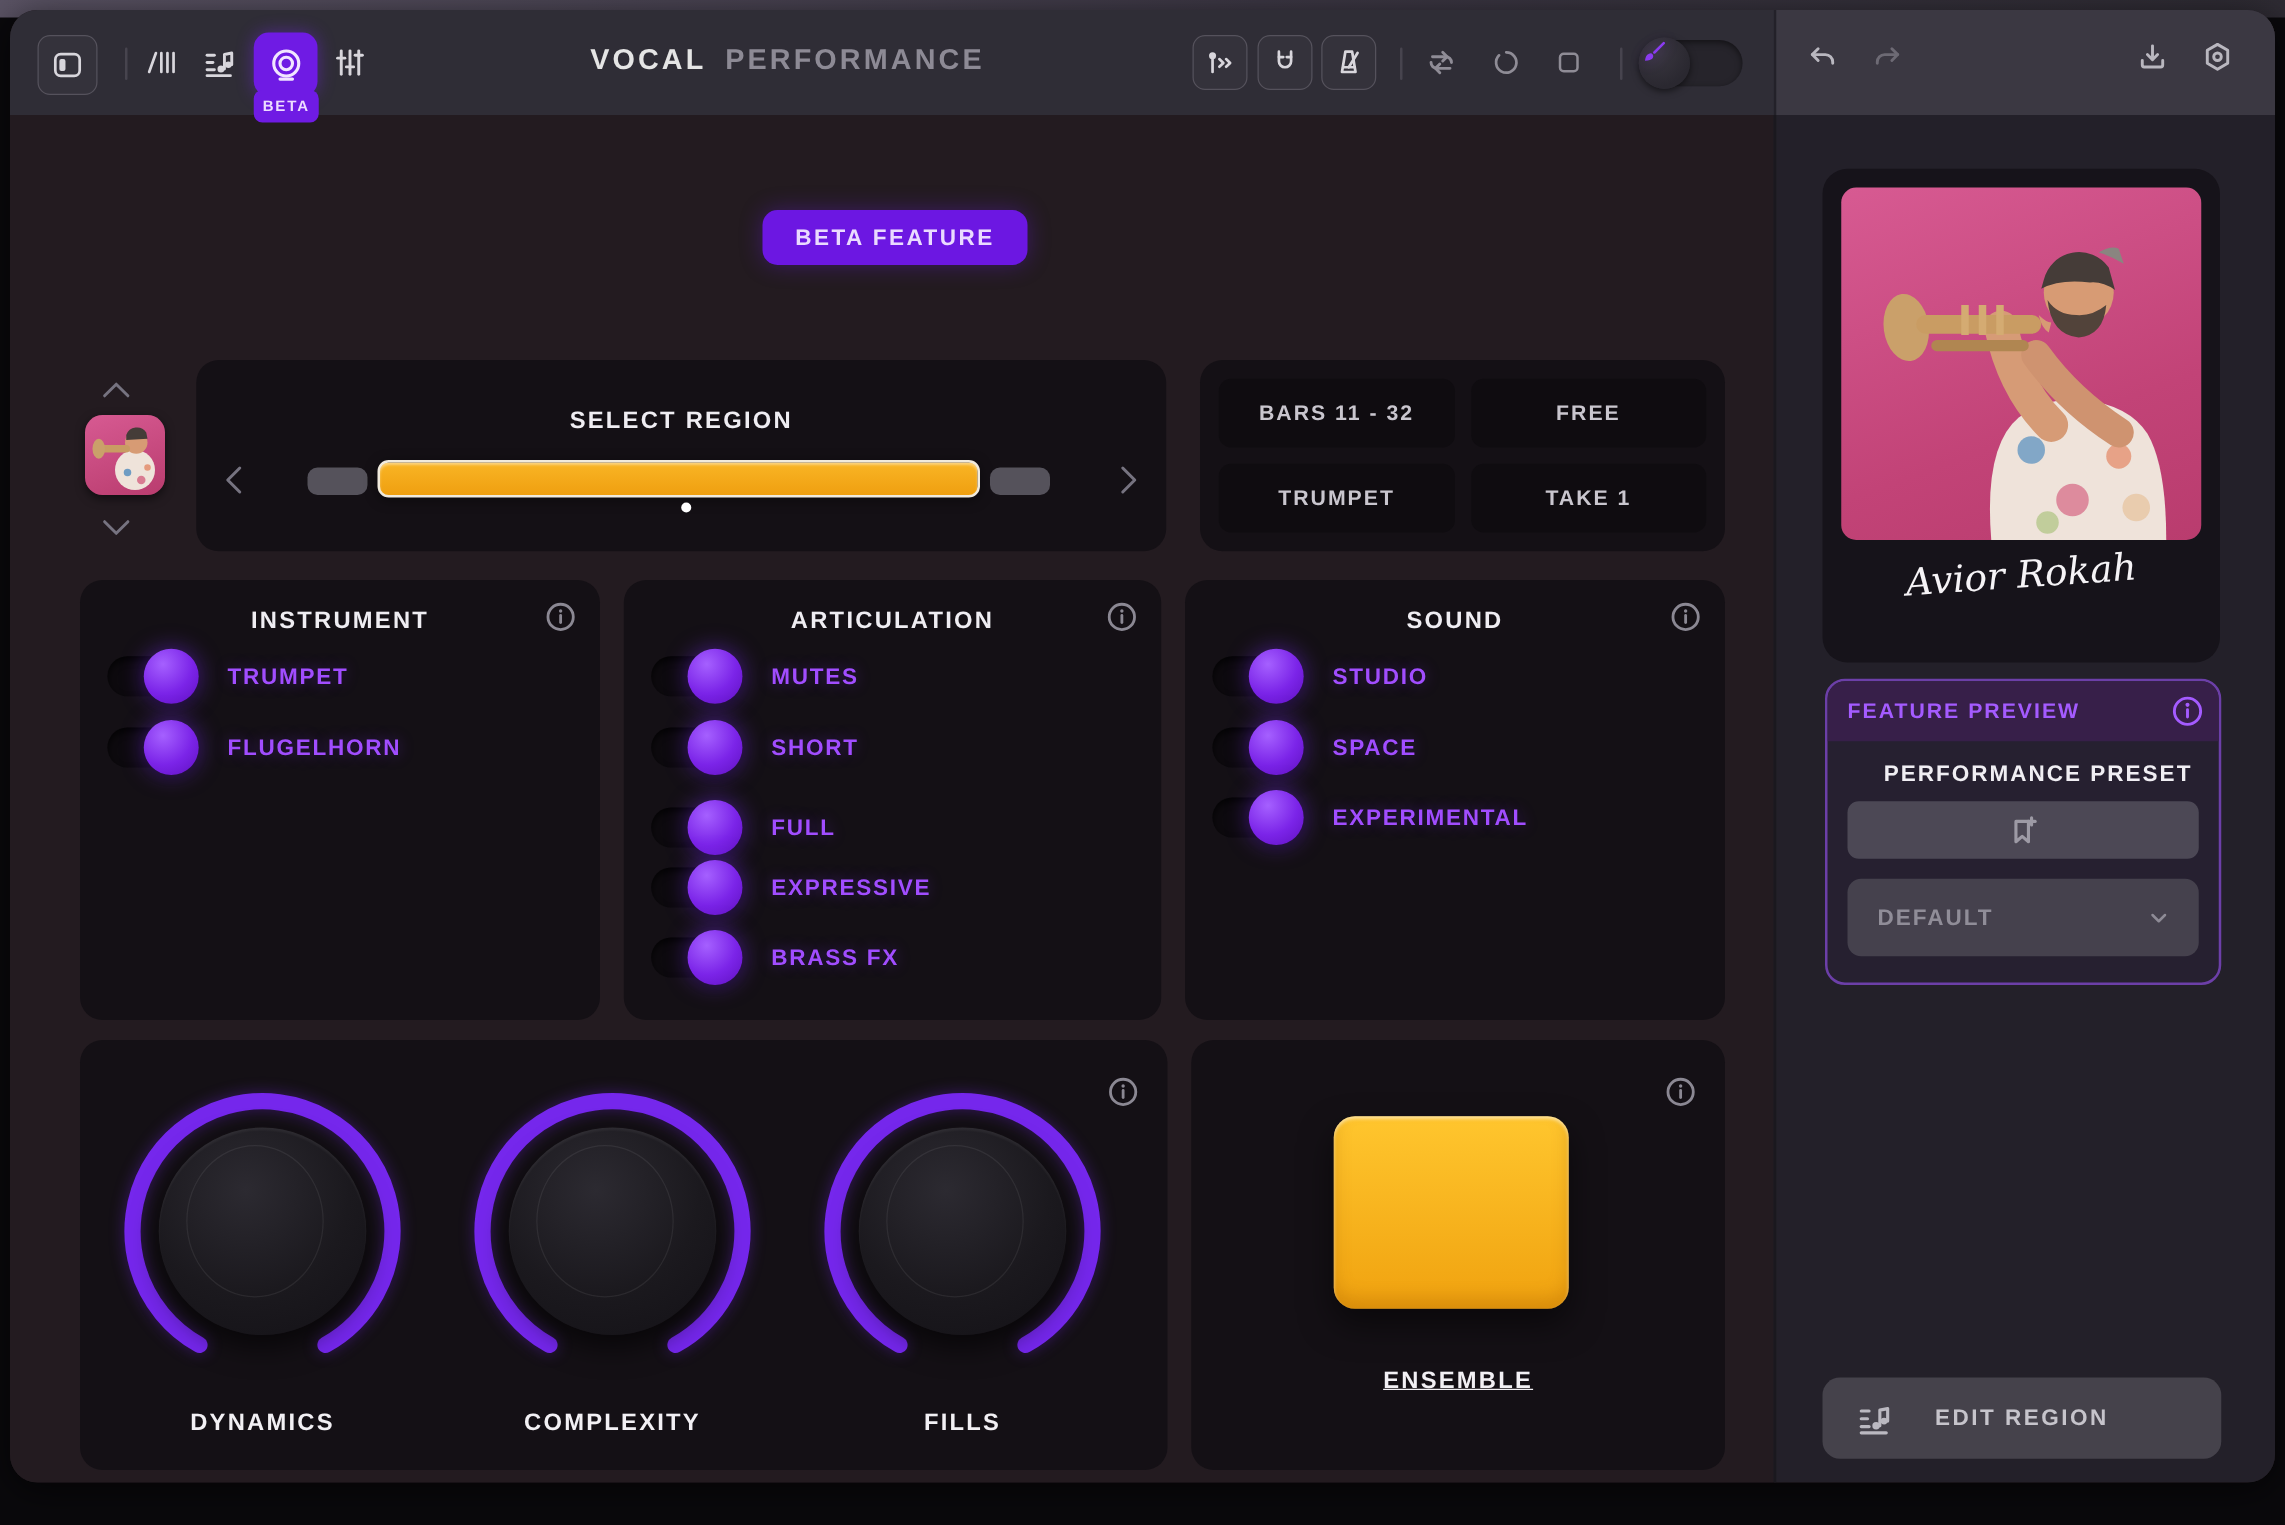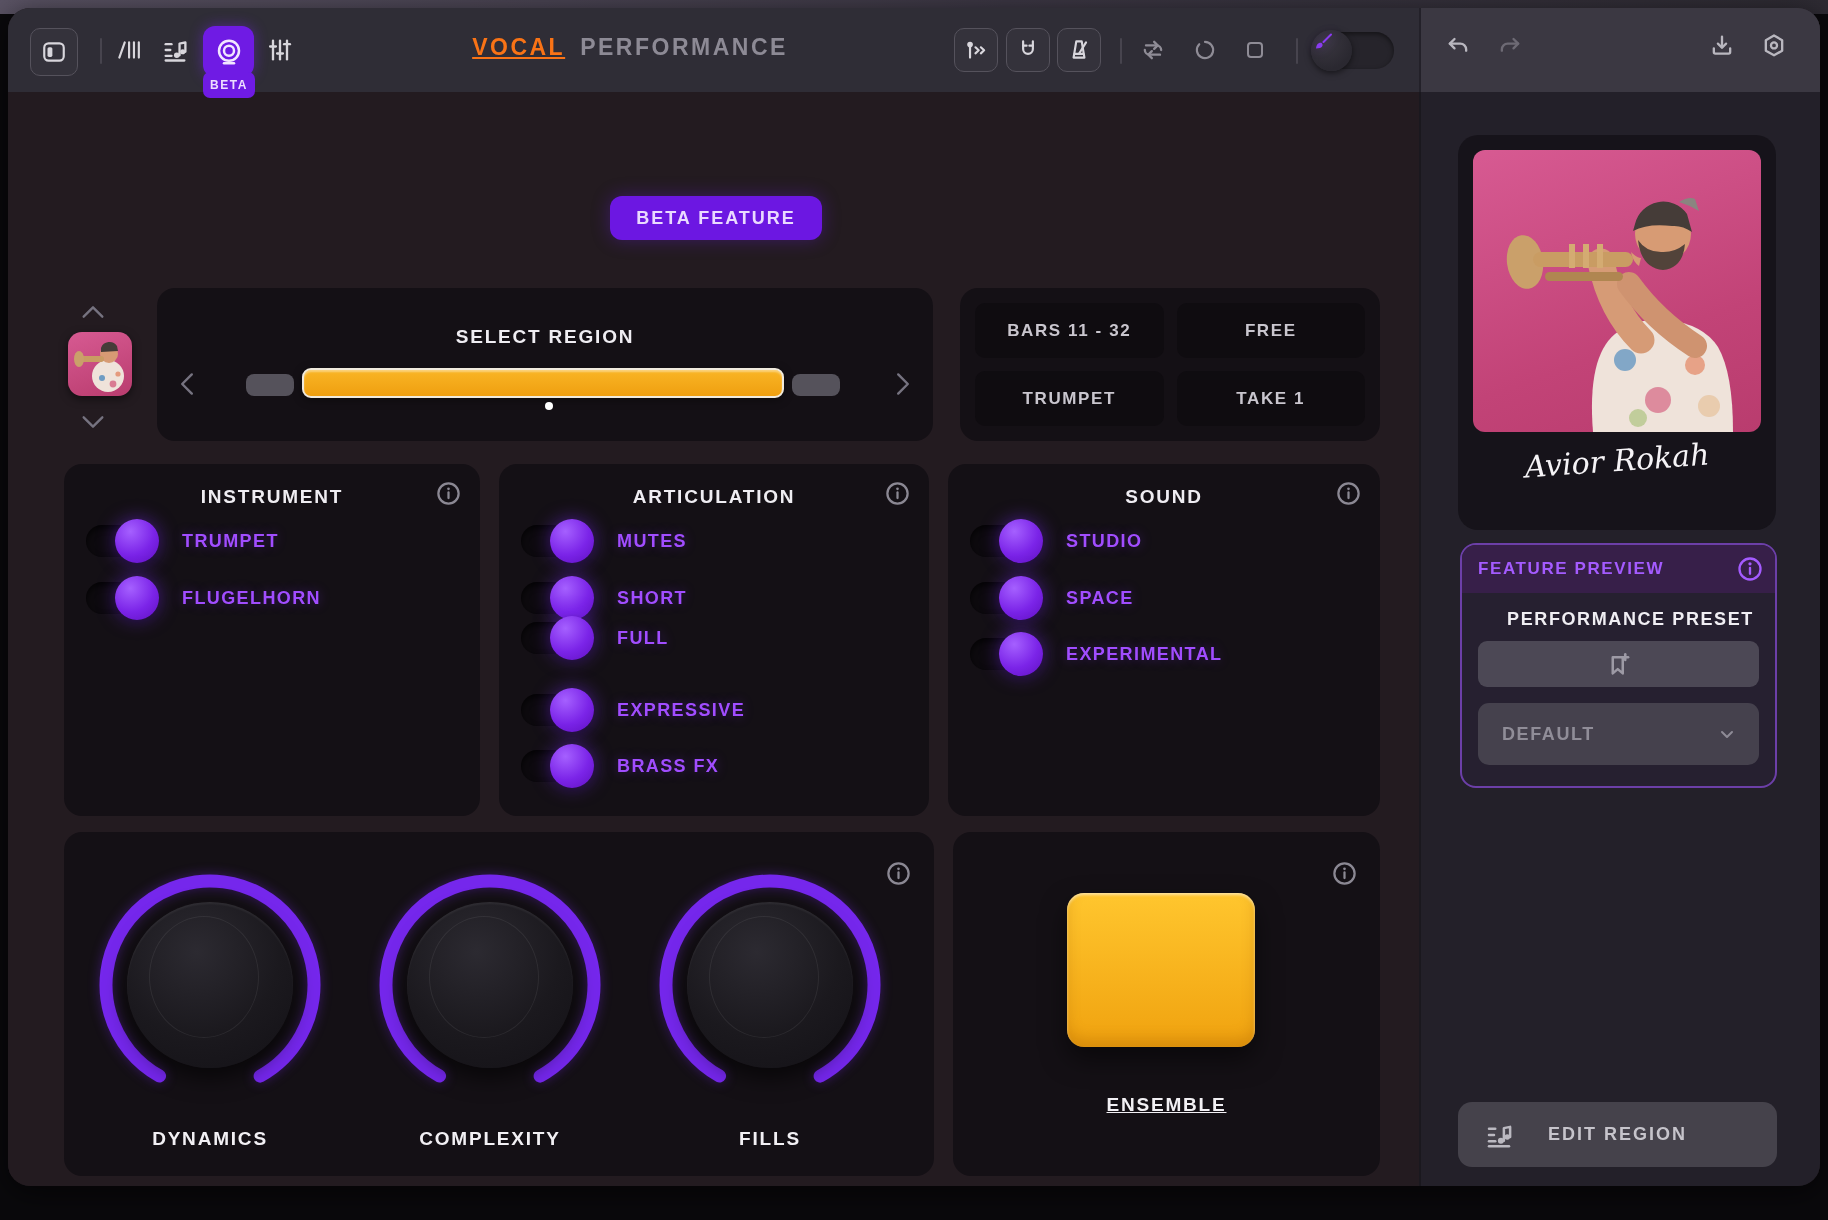--- a/index.html
+++ b/index.html
@@ -17,32 +17,32 @@
   .frame{border:1.5px solid #55525c;background:#34323b;}
   .vdiv{position:absolute;width:2px;background:#47444e;border-radius:2px;}
   .ic{display:block;}
   .ic *{fill:none;stroke:currentColor;stroke-width:2;stroke-linecap:round;stroke-linejoin:round;}
   .ic .fill{fill:currentColor;stroke:none;}
   .beta-btn{background:#6f1be4;box-shadow:0 0 14px rgba(120,40,240,.45);color:#f1e6ff;border-radius:12px;}
   .beta-tag{position:absolute;background:#6f1be4;color:#eddcff;font-size:12px;font-weight:800;letter-spacing:1.5px;
     display:flex;align-items:center;justify-content:center;border-radius:7px;}
   .title{position:absolute;left:452px;top:26px;width:340px;display:flex;gap:15px;justify-content:center;
     font-size:23px;font-weight:800;letter-spacing:2.5px;}
-  .title .t1{color:#f97316;text-decoration:underline;} .title .t2{color:#8d8a95;}
+  .title .t1{color:#e5e5e5;} .title .t2{color:#8d8a95;}
   .toggle-pill-top{position:absolute;width:82px;height:37px;border-radius:19px;background:#26242b;box-shadow:inset 0 2px 5px rgba(0,0,0,.5);}
   .toggle-pill-top .knob{position:absolute;left:-1px;top:-2px;width:41px;height:41px;border-radius:50%;
     background:radial-gradient(circle at 35% 30%,#3a3740,#2a2830 70%);box-shadow:0 2px 6px rgba(0,0,0,.55);
     display:flex;align-items:center;justify-content:center;color:#8a3bf0;}
   
   .panel{position:absolute;background:#141015;border-radius:18px;}
   .phead{position:absolute;top:22px;left:0;width:100%;text-align:center;color:#efedf2;
     font-size:19px;font-weight:800;letter-spacing:1.8px;}
   .info{position:absolute;width:27px;height:27px;color:#8b8893;}
   
-  .banner{position:absolute;left:602px;top:188px;width:212px;height:44px;border-radius:12px;background:#6c17e2;
+  .banner{position:absolute;left:602px;top:160px;width:212px;height:44px;border-radius:12px;background:#6c17e2;
     color:#eadaff;display:flex;align-items:center;justify-content:center;font-size:18px;font-weight:800;letter-spacing:2px;
     box-shadow:0 0 18px rgba(110,30,230,.35);}
   
   .chev{color:#767380;display:flex;align-items:center;justify-content:center;}
   .nav-thumb{position:absolute;left:60px;top:324px;width:64px;height:64px;border-radius:14px;overflow:hidden;
     background:linear-gradient(160deg,#d75a92,#b93c6e);box-shadow:0 3px 8px rgba(0,0,0,.5);}
   .seg{position:absolute;height:22px;width:48px;border-radius:8px;background:#55525b;top:86px;}
   .ybar{position:absolute;left:145px;top:80px;width:482px;height:30px;border-radius:9px;
     background:linear-gradient(180deg,#f9b525,#ef9f10);border:2px solid #f0eadd;box-sizing:border-box;
     box-shadow:0 2px 10px rgba(0,0,0,.4), inset 0 2px 2px rgba(255,255,255,.4);}
@@ -334,21 +334,21 @@
           <div class="k"></div>
         </div>
       <div class="tlabel">MUTES</div>
     </div>
     <div class="trow" style="top:112px;">
       <div class="tg">
           <div class="k"></div>
         </div>
       <div class="tlabel">SHORT</div>
     </div>
-    <div class="trow" style="top:152px;">
+    <div class="trow" style="top:176px;">
       <div class="tg">
           <div class="k"></div>
         </div>
       <div class="tlabel">FULL</div>
     </div>
     <div class="trow" style="top:224px;">
       <div class="tg">
           <div class="k"></div>
         </div>
       <div class="tlabel">EXPRESSIVE</div>

